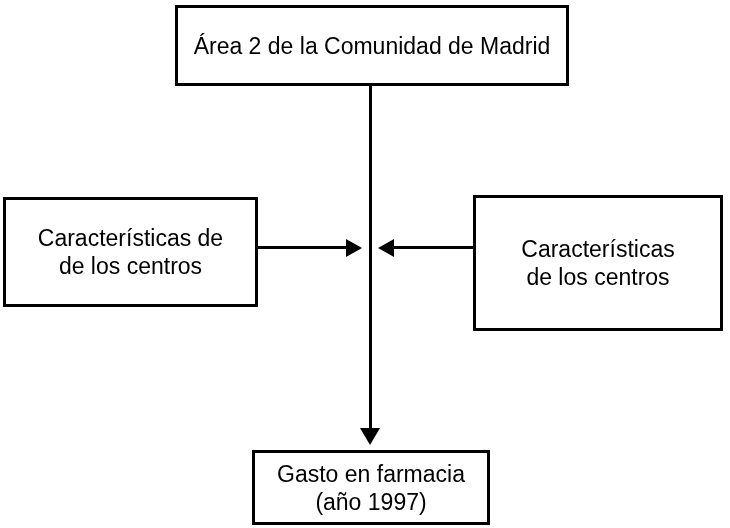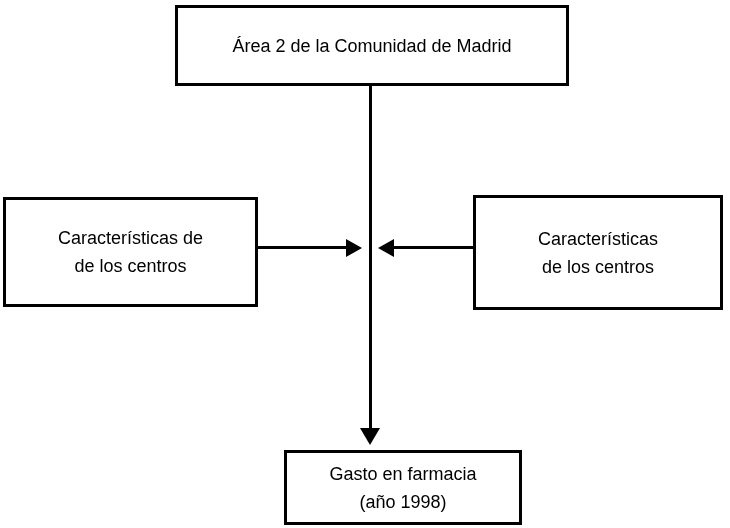--- a/index.html
+++ b/index.html
@@ -15,27 +15,27 @@
   .box {
     position: absolute;
     box-sizing: border-box;
     border: 3px solid #000000;
     background: #ffffff;
     display: flex;
     flex-direction: column;
     align-items: center;
     justify-content: center;
     text-align: center;
-    font-size: 18px;
+    font-size: 23px;
     line-height: 28px;
   }
   .box-top    { left: 175px; top: 5px;   width: 394px; height: 81px;  }
   .box-left   { left: 3px;   top: 197px; width: 255px; height: 110px; }
-  .box-right  { left: 473px; top: 195px; width: 250px; height: 115px; }
-  .box-bottom { left: 252px; top: 450px; width: 238px; height: 75px; margin-left: 32px;  }
+  .box-right  { left: 473px; top: 195px; width: 250px; height: 136px; }
+  .box-bottom { left: 252px; top: 450px; width: 238px; height: 75px;  }
 
   .line { position: absolute; background: #000000; }
   .vline-main    { left: 369px; top: 85px;  width: 3px;  height: 344px; }
   .hline-left    { left: 258px; top: 246px; width: 88px;  height: 3px; }
   .hline-right   { left: 394px; top: 246px; width: 79px;  height: 3px; }
 
   .arrowhead { position: absolute; width: 0; height: 0; }
   .ah-right {
     left: 346px; top: 239px;
     border-top: 9px solid transparent;
@@ -69,21 +69,21 @@
     <div>de los centros</div>
   </div>
 
   <div class="box box-right">
     <div>Características</div>
     <div>de los centros</div>
   </div>
 
   <div class="box box-bottom">
     <div>Gasto en farmacia</div>
-    <div>(año 1998)</div>
+    <div>(año 1997)</div>
   </div>
 
   <div class="line vline-main"></div>
   <div class="arrowhead ah-down"></div>
 
   <div class="line hline-left"></div>
   <div class="arrowhead ah-right"></div>
 
   <div class="line hline-right"></div>
   <div class="arrowhead ah-left"></div>

